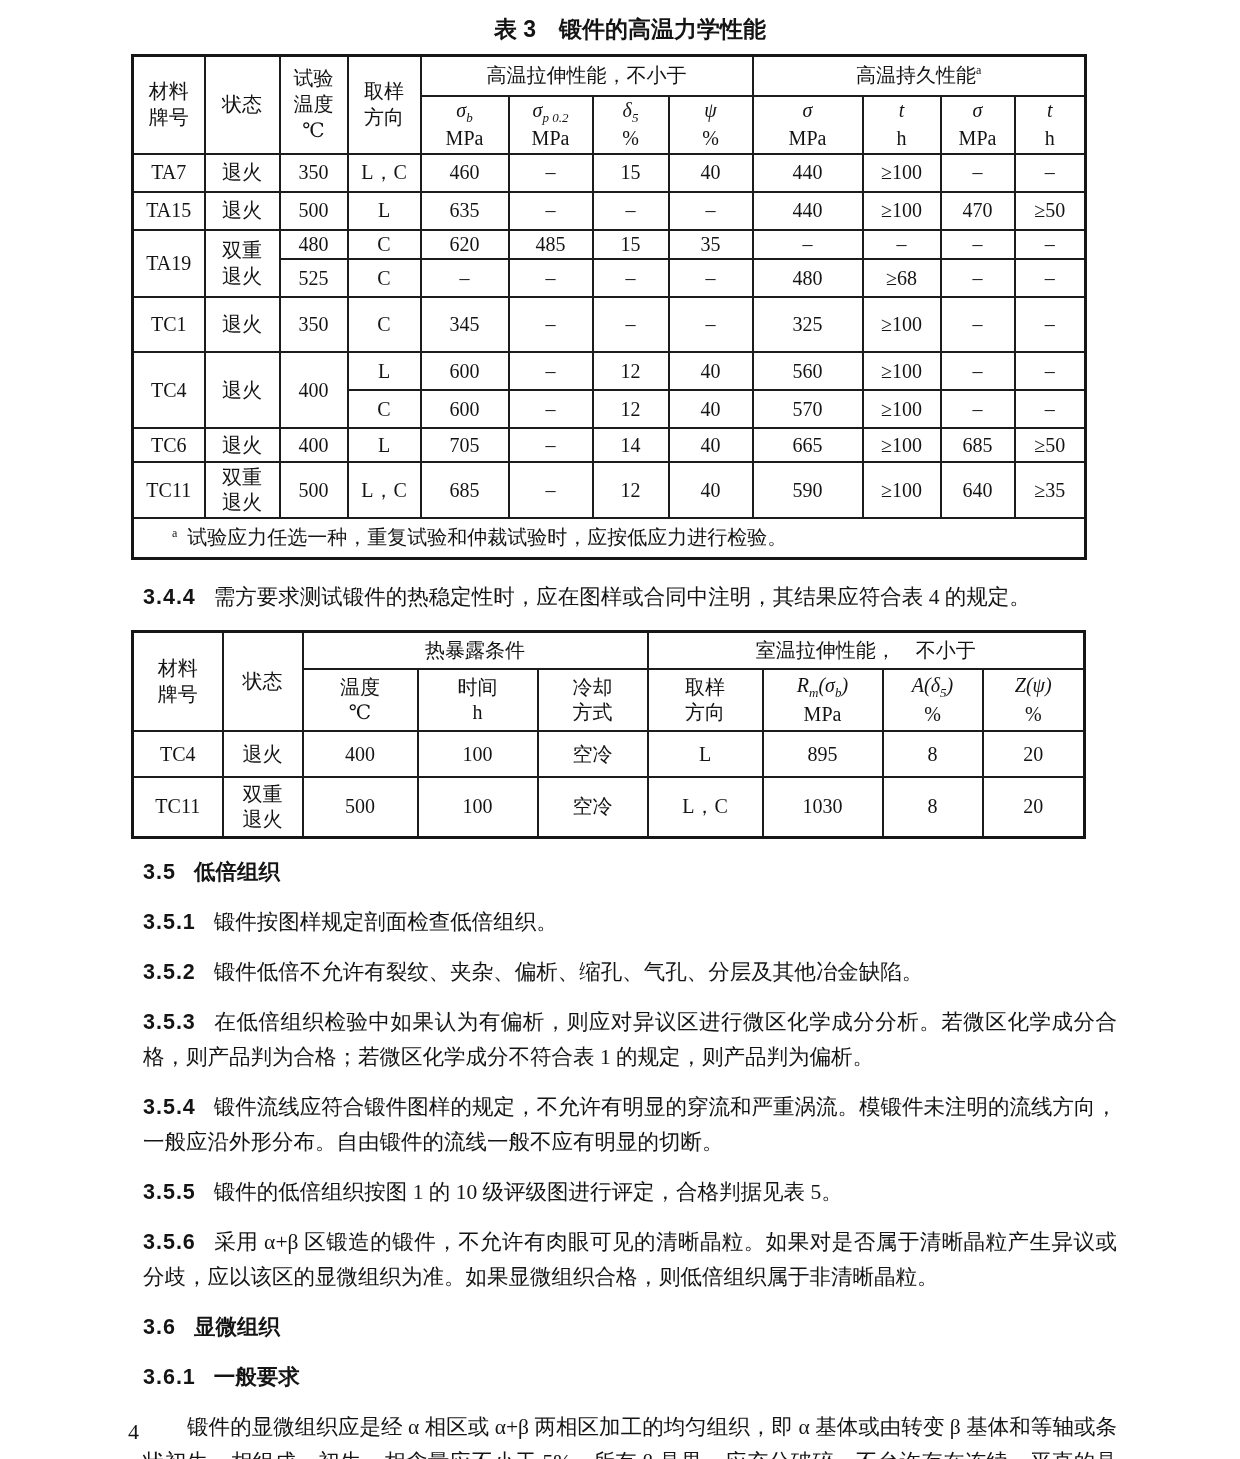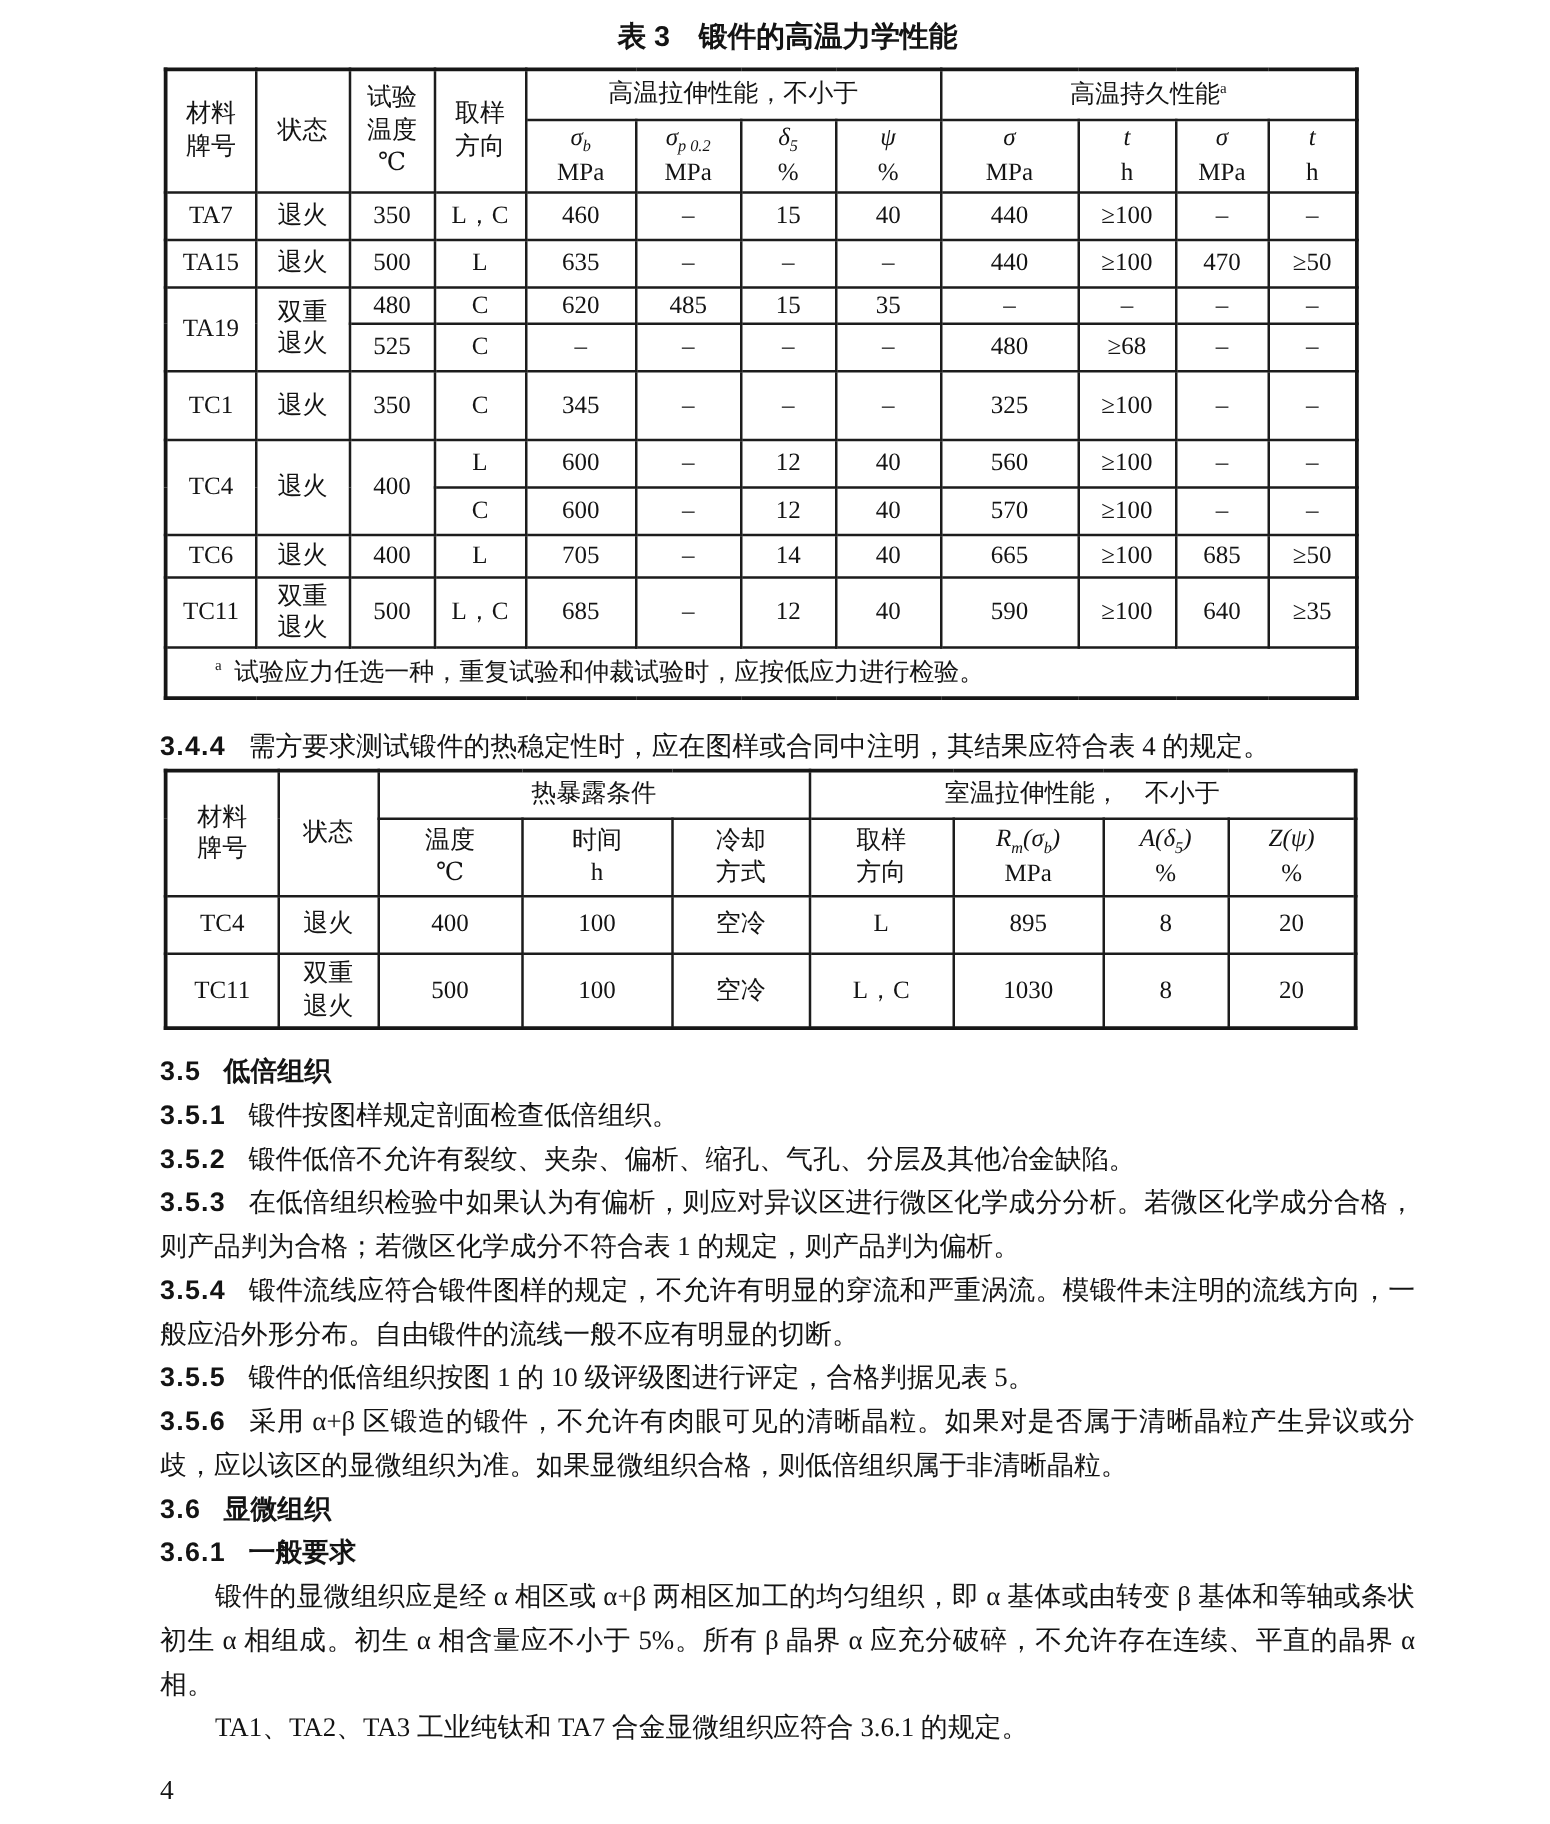--- a/index.html
+++ b/index.html
@@ -48,21 +48,21 @@
   .ms sub{font-size:13px;font-style:italic;}
   .mu{display:block;font-style:normal;}
   sup.note{font-size:12px;}
   td.footnote{
     text-align:left;
     padding:6px 8px 6px 38px;
   }
   td.footnote sup{font-size:12px;margin-right:10px;}
   
   .clause{
-    margin:0;
+    margin:15px;
     font-size:21.5px;
     line-height:35px;
     text-align:justify;
   }
   .clause .num{
     font-family:"Liberation Sans","DejaVu Sans",sans-serif;
     font-weight:bold;
     margin-right:18px;
     letter-spacing:1px;
   }

